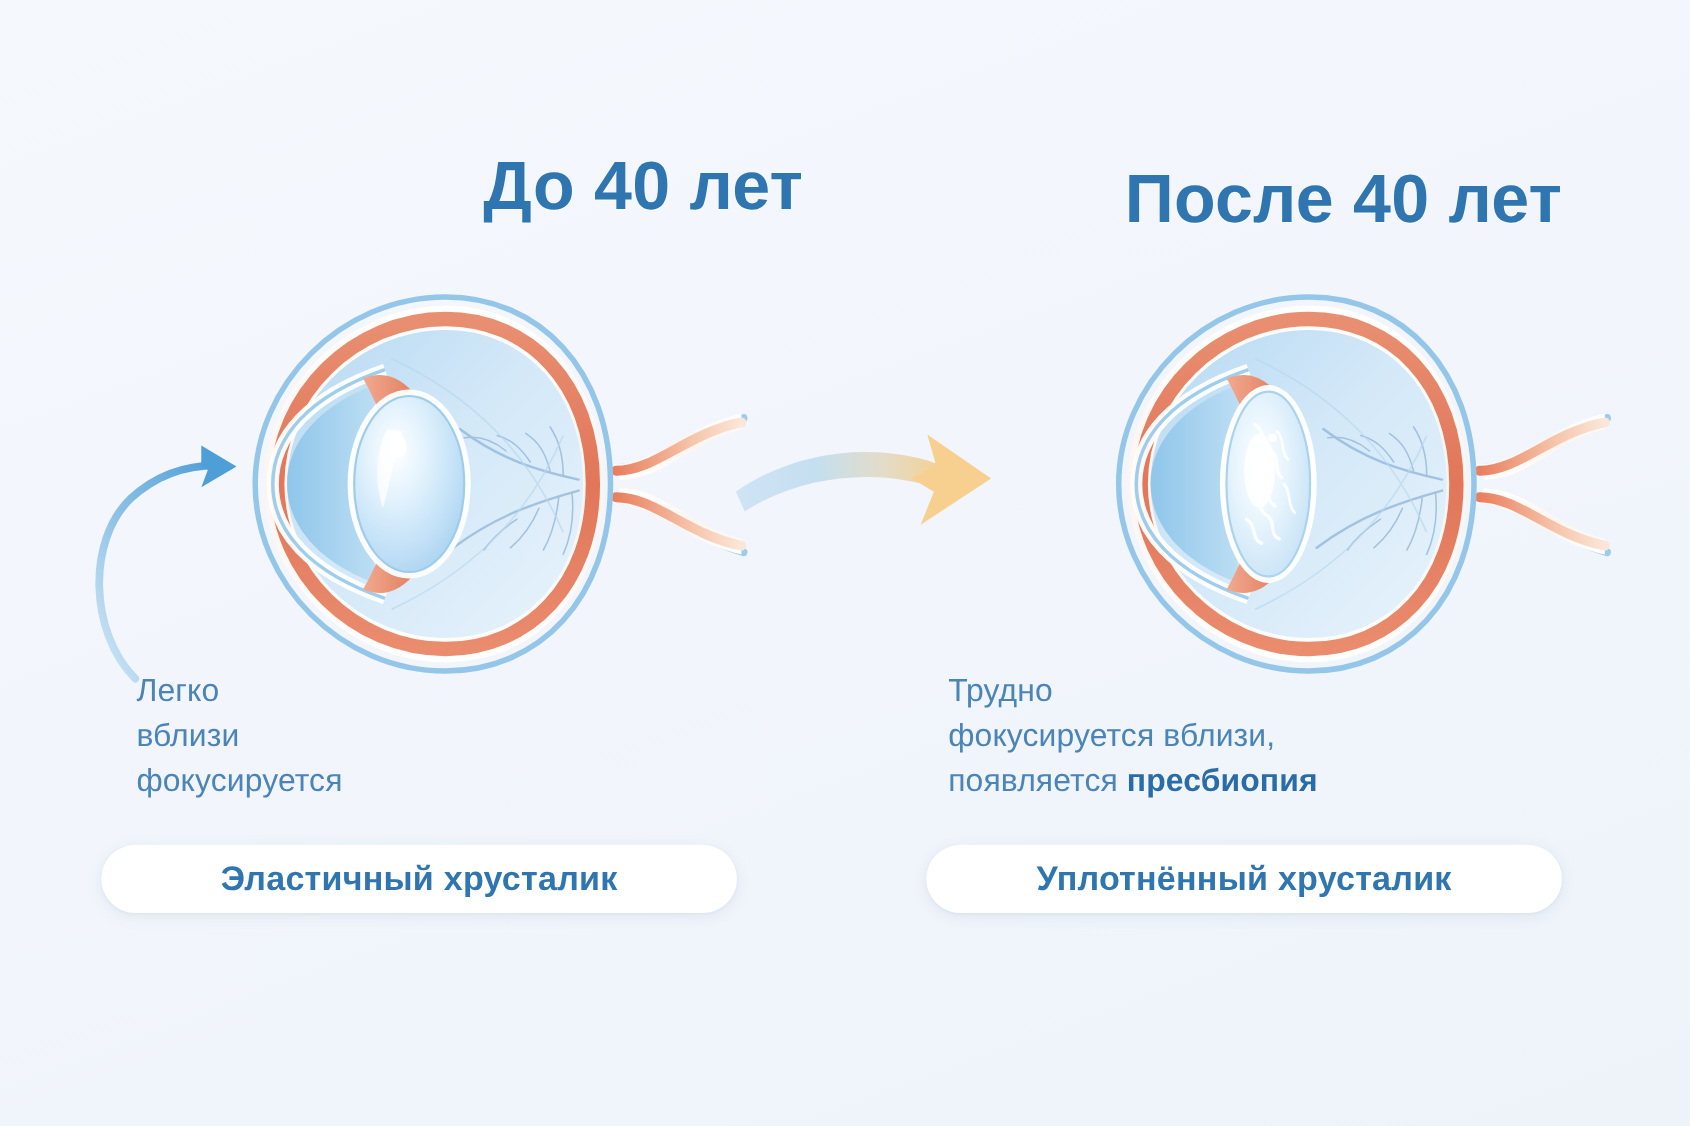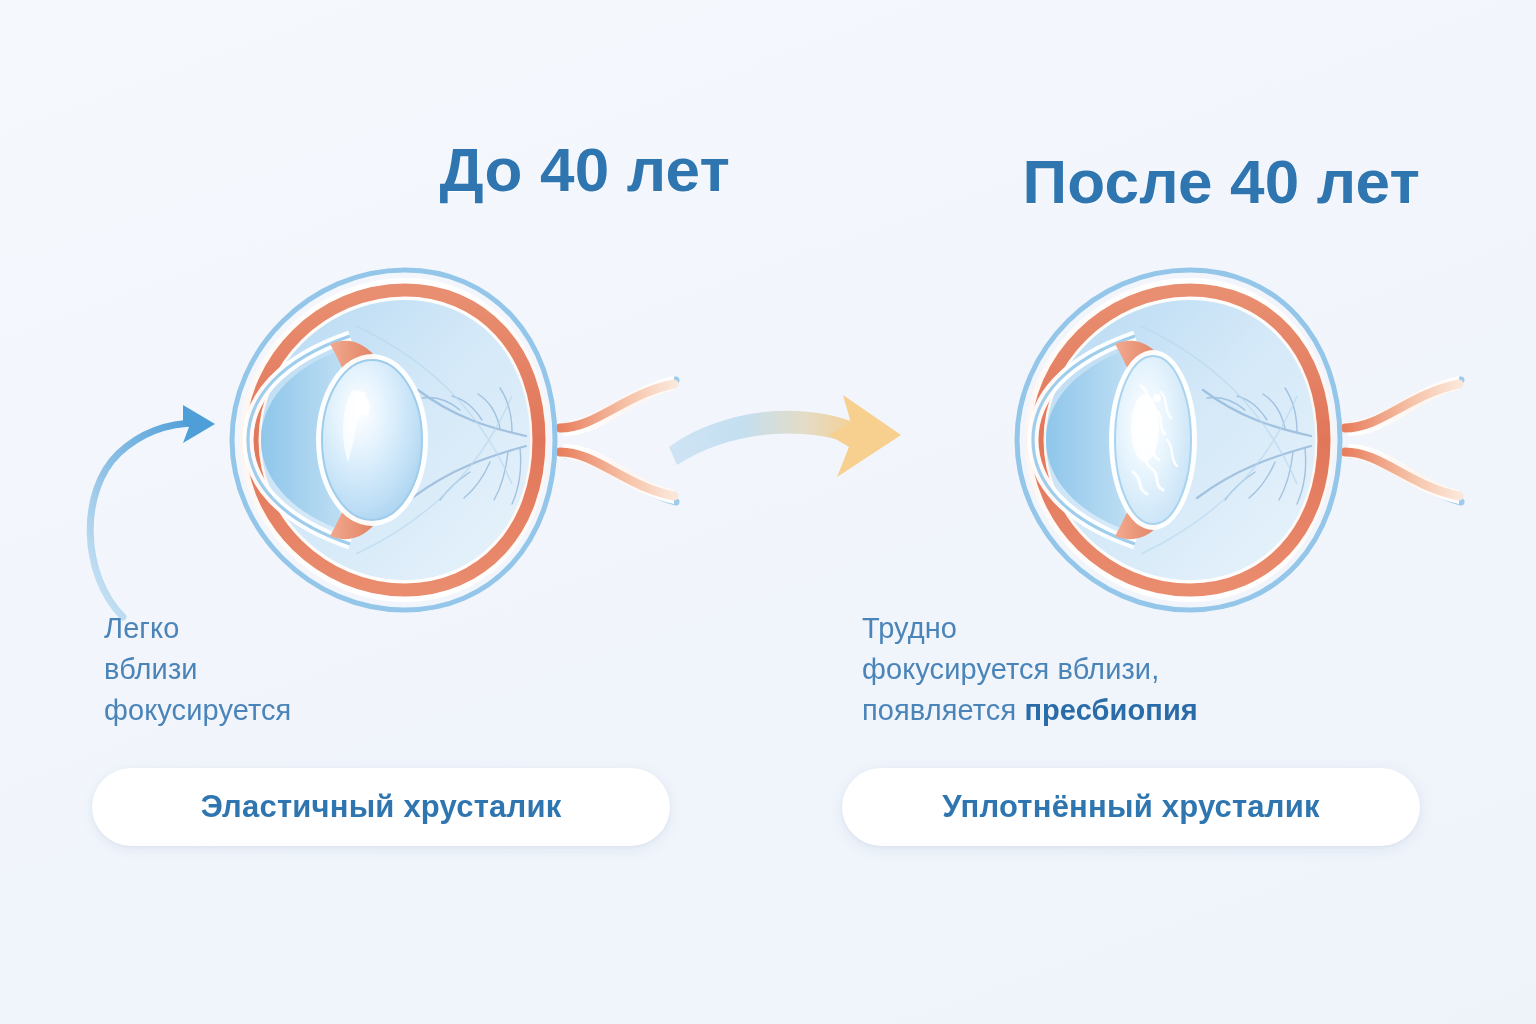--- a/index.html
+++ b/index.html
@@ -48,28 +48,28 @@
   .eye-figure svg { display: block; width: 100%; height: 100%; overflow: visible; }
 
   
   .caption {
     position: absolute;
     font-size: 29px;
     line-height: 41px;
     color: #4a84b8;
     letter-spacing: 0.1px;
   }
-  #caption-left  { left: 104px; top: 608px; width: 330px; }
+  #caption-left  { left: 124px; top: 608px; width: 330px; }
   #caption-right { left: 862px; top: 608px; width: 470px; }
   .caption .accent { font-weight: bold; color: #2a6ca8; text-align: right; }
 
   
   .pill {
     position: absolute;
-    height: 78px;
+    height: 62px;
     border-radius: 39px;
     background: #ffffff;
     box-shadow: 0 3px 14px rgba(70,110,160,0.10),
                 0 1px 3px rgba(70,110,160,0.06);
     display: flex;
     align-items: center;
     justify-content: center;
   }
   .pill-label {
     font-size: 31px;

